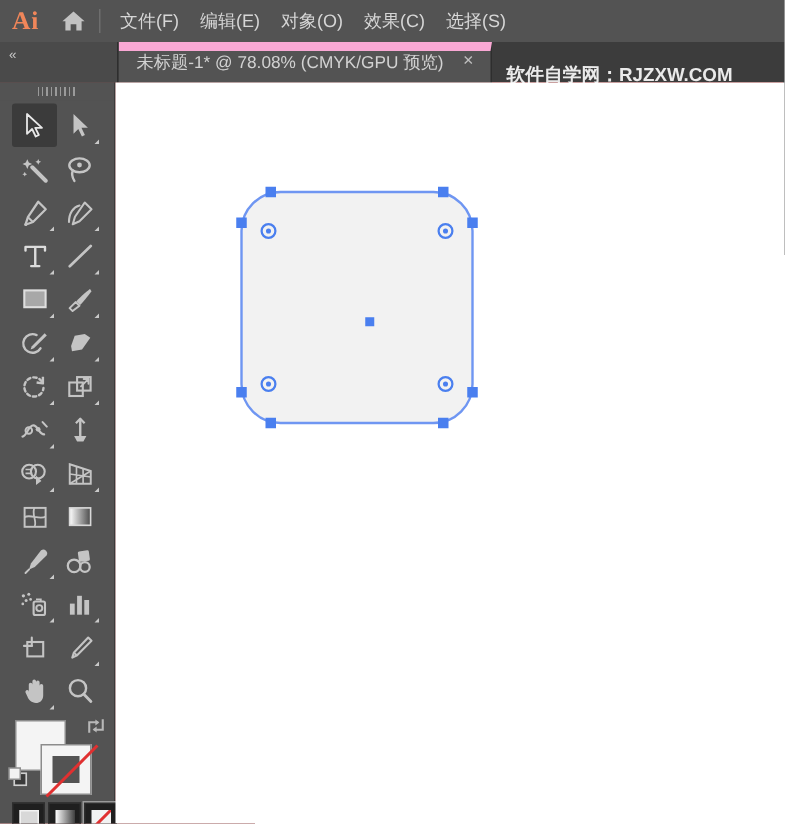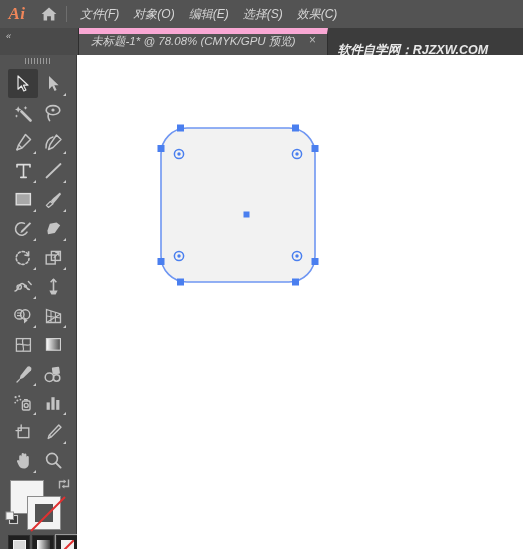--- a/index.html
+++ b/index.html
@@ -2,21 +2,21 @@
 <html><head>
 <meta charset="utf-8">
 <style>
   html,body{margin:0;padding:0;}
   body{
     width:523px;height:549px;overflow:hidden;
     background:#535353;
     font-family:"Liberation Sans","DejaVu Sans",sans-serif;
     -webkit-font-smoothing:antialiased;
   }
-  .app{position:relative;width:522px;height:549px;background:#ef4444;font-style:italic;}
+  .app{position:relative;width:522px;height:549px;background:#ef4444;}
 
   
   .menubar{
     position:absolute;left:0;top:0;width:523px;height:28px;
     background:#535353;display:flex;align-items:center;
   }
   .ai-logo{
     width:34px;height:28px;display:flex;align-items:center;justify-content:center;
     color:#f0865a;font-size:17px;font-weight:bold;letter-spacing:.5px;
     font-family:"Liberation Serif","DejaVu Serif",serif;
@@ -131,24 +131,24 @@
   <div class="menubar">
     <div class="ai-logo">Ai</div>
     <div class="home-ico">
       <svg width="18" height="16" viewBox="0 0 18 16">
         <path d="M9 1.6 L16.4 8.1 L14.4 8.1 L14.4 14.4 L10.9 14.4 L10.9 10.2 L7.1 10.2 L7.1 14.4 L3.6 14.4 L3.6 8.1 L1.6 8.1 Z" fill="#c2c2c2"></path>
       </svg>
     </div>
     <div class="menu-divider"></div>
     <div class="menu-items">
       <div class="menu-item">文件(F)</div>
+      <div class="menu-item">编辑(E)</div>
       <div class="menu-item">对象(O)</div>
-      <div class="menu-item">编辑(E)</div>
+      <div class="menu-item">效果(C)</div>
       <div class="menu-item">选择(S)</div>
-      <div class="menu-item">效果(C)</div>
     </div>
   </div>
 
   <div class="tabbar">
     <div class="tab-left-stub">
       <div class="collapse-arrows">«</div>
     </div>
     <div class="doc-tab">
       <div class="doc-tab-label">未标题-1* @ 78.08% (CMYK/GPU 预览)</div>
       <div class="tab-close">×</div>

